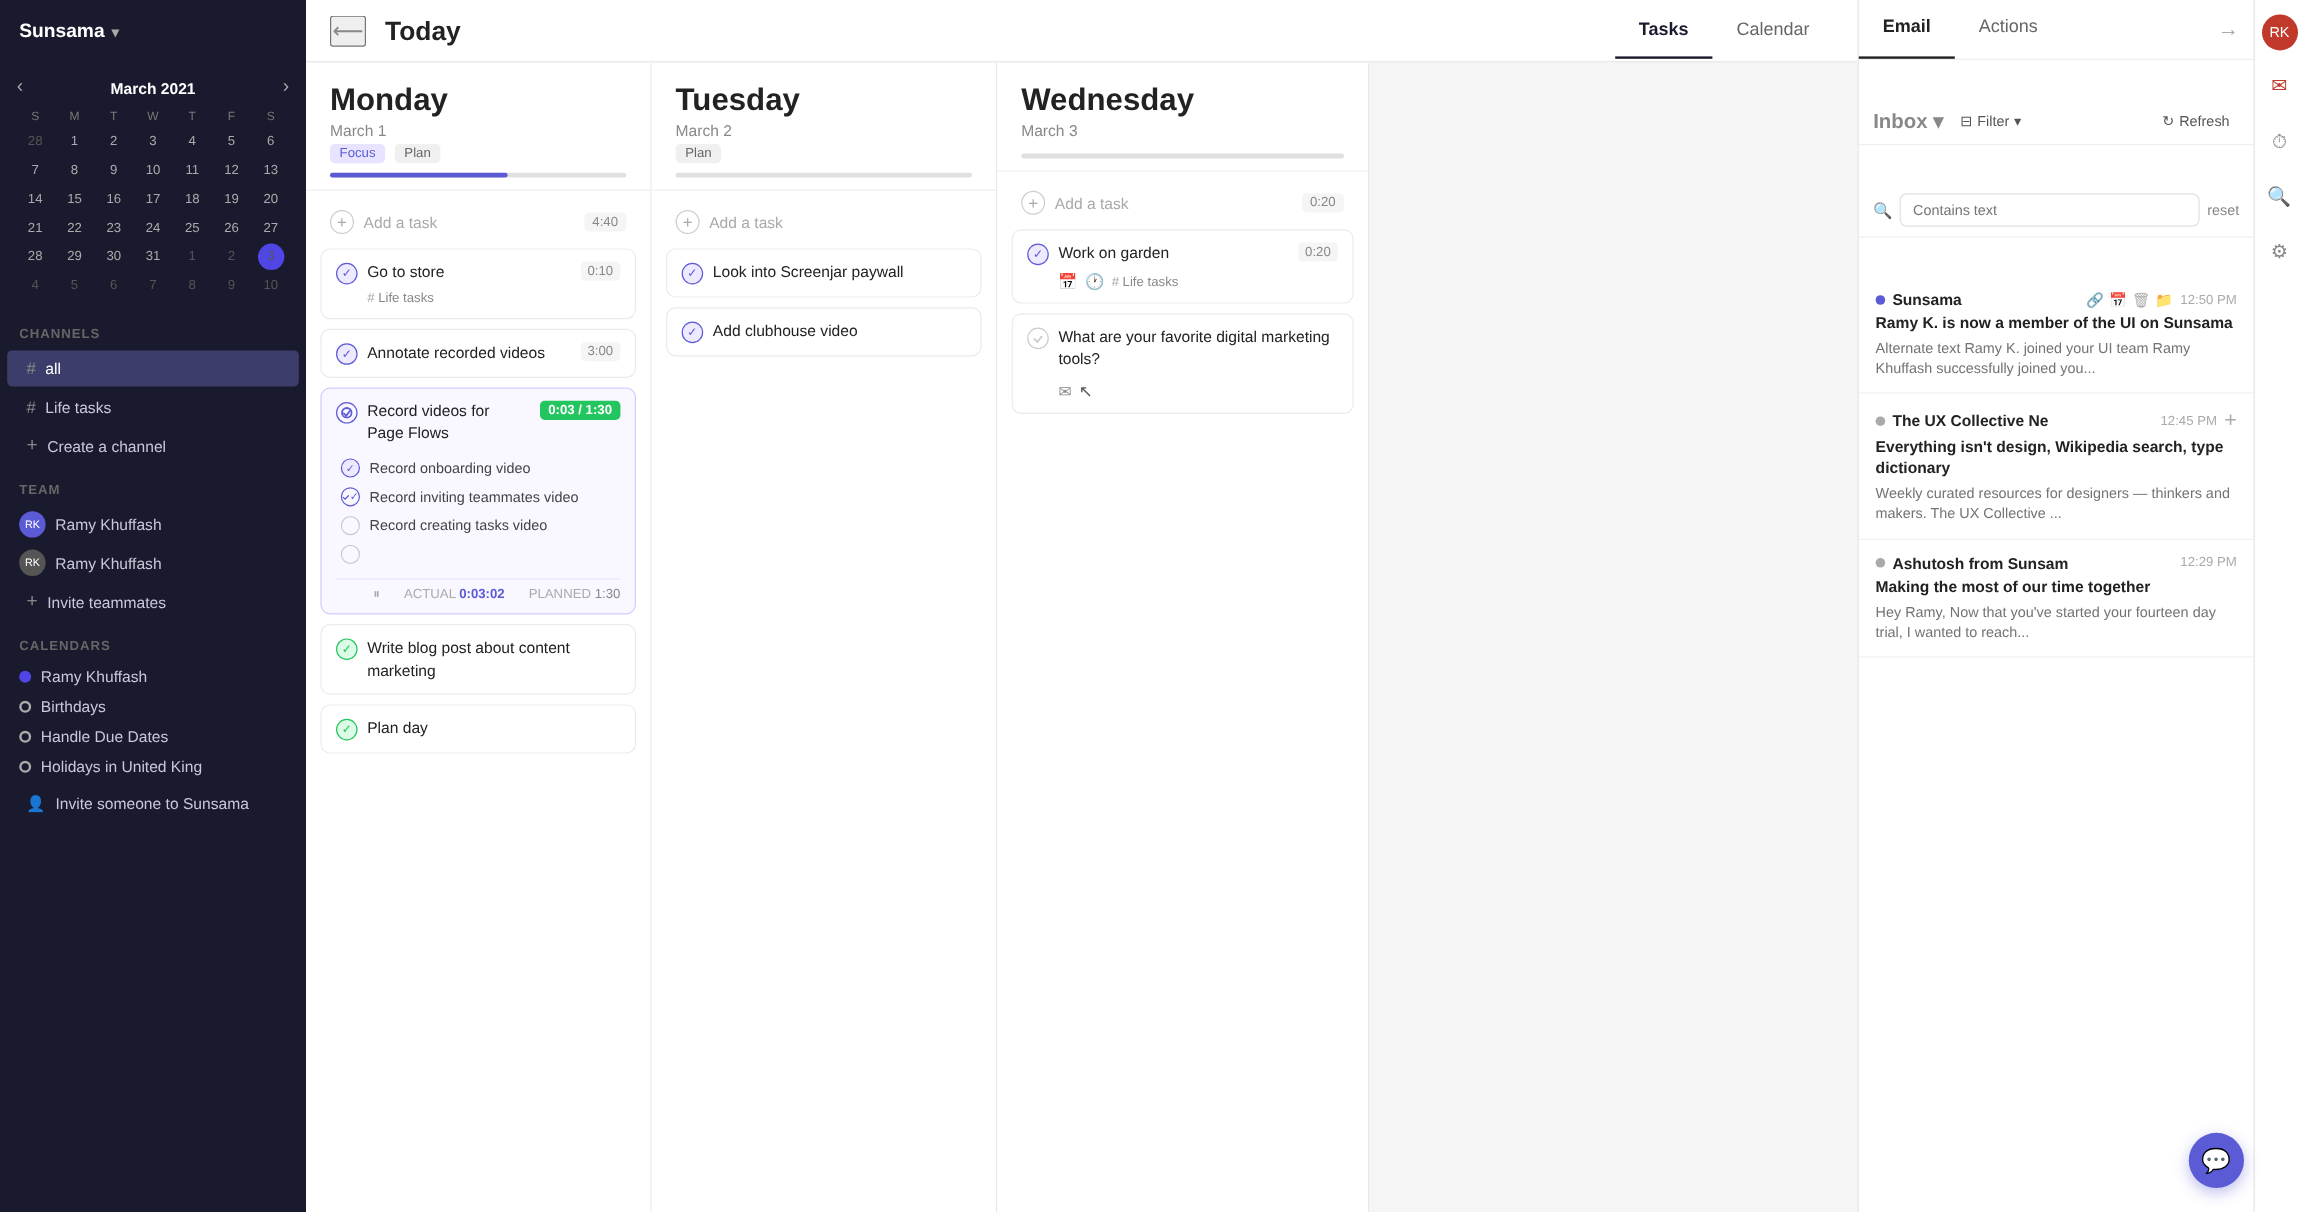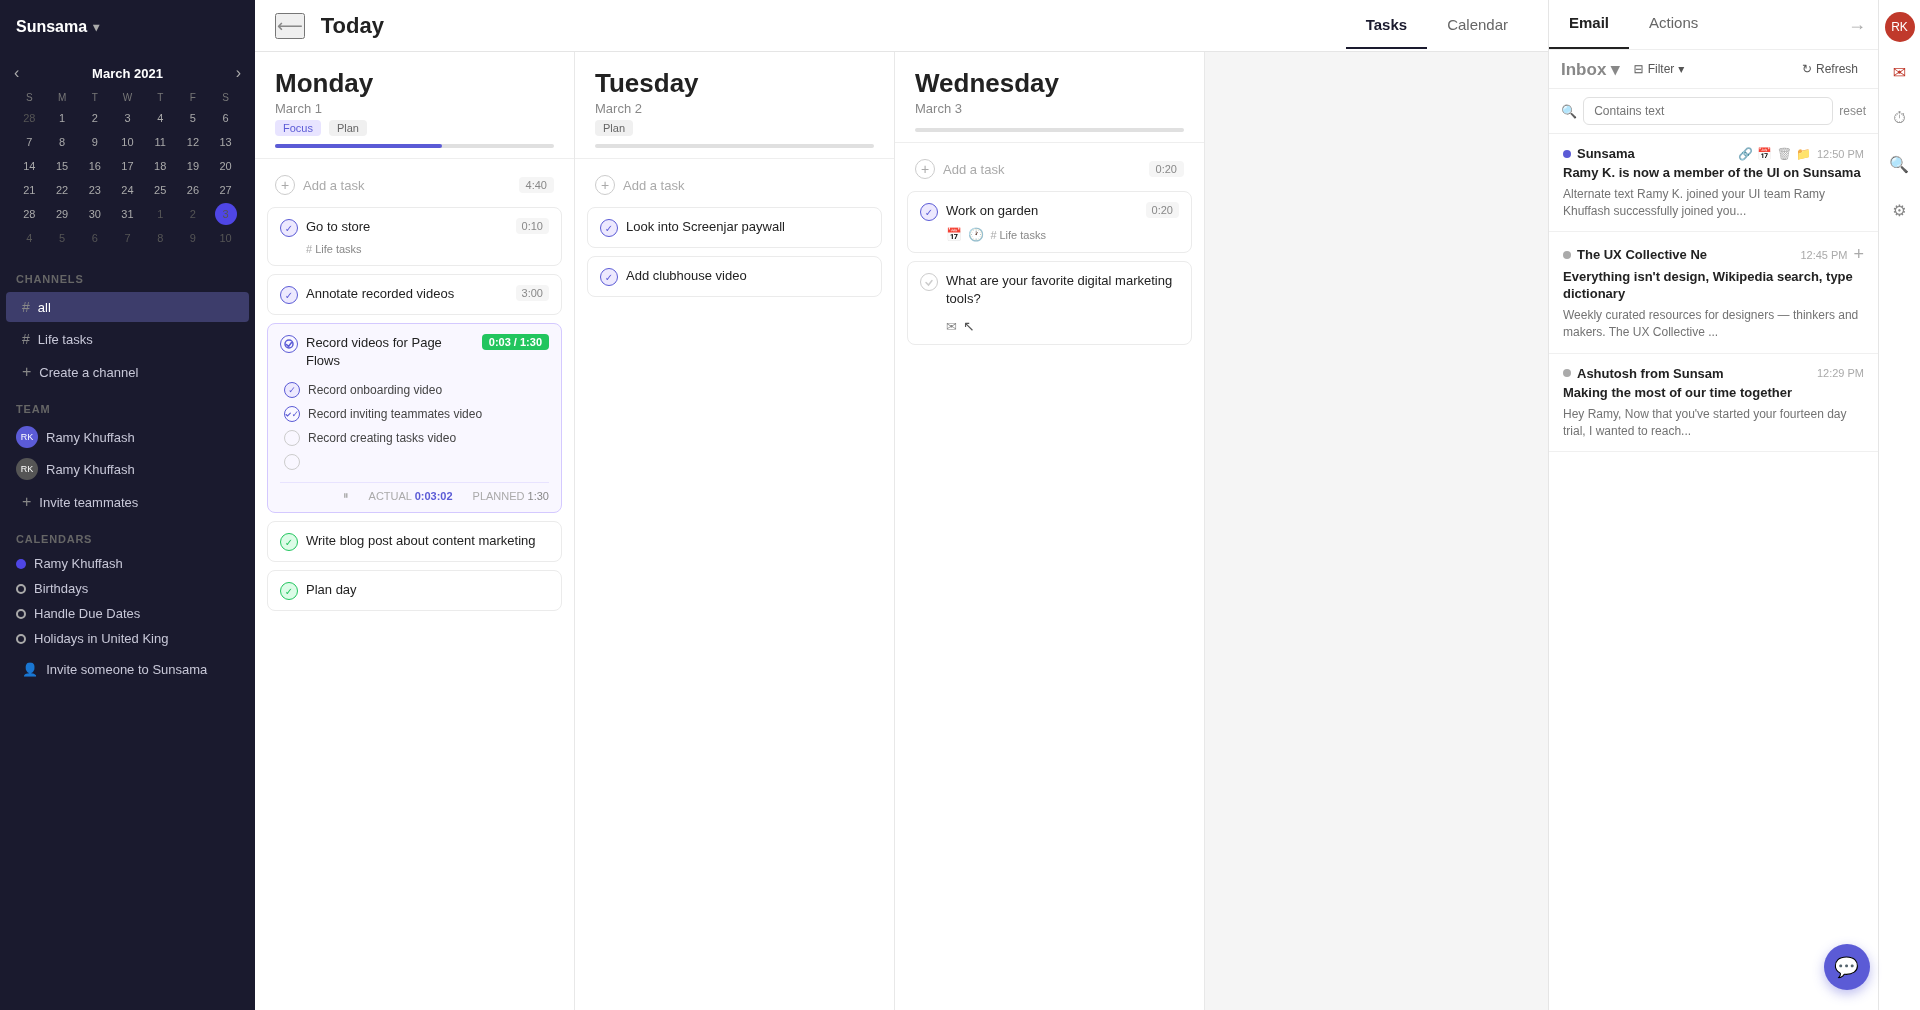--- a/index.html
+++ b/index.html
@@ -33,21 +33,21 @@
     #main { flex: 1; display: flex; flex-direction: column; overflow: hidden; }
     #topbar { display: flex; align-items: center; padding: 0 20px; height: 52px; background: #fff; border-bottom: 1px solid #e5e5e5; gap: 16px; }
     #topbar .collapse-btn { color: #888; cursor: pointer; font-size: 18px; }
     #topbar .today-label { font-size: 22px; font-weight: 700; color: #222; margin-right: auto; }
     #topbar nav { display: flex; gap: 0; }
     #topbar nav .nav-item { padding: 14px 20px; cursor: pointer; color: #666; font-size: 15px; border-bottom: 2px solid transparent; }
     #topbar nav .nav-item.active { color: #1a1a2e; border-bottom: 2px solid #1a1a2e; font-weight: 600; }
 
     
     #columns { display: flex; flex: 1; overflow-x: auto; }
-    .day-column { width: 320px; flex-shrink: 0; border-right: 1px solid #e8e8e8; background: #fff; display: flex; flex-direction: column; }
+    .day-column { width: 288px; flex-shrink: 0; border-right: 1px solid #e8e8e8; background: #fff; display: flex; flex-direction: column; }
     .day-header { padding: 16px 20px 10px; border-bottom: 1px solid #eee; }
     .day-name { font-size: 26px; font-weight: 700; color: #222; }
     .day-date { font-size: 13px; color: #888; margin-top: 2px; }
     .day-actions { display: flex; gap: 8px; margin-top: 4px; }
     .day-badge { font-size: 11px; color: #666; background: #f0f0f0; border-radius: 4px; padding: 2px 8px; cursor: pointer; }
     .day-badge.active { background: #e8e4ff; color: #5b5bd6; }
     .progress-bar { height: 4px; background: #e0e0e0; border-radius: 2px; margin: 8px 0 0; }
     .progress-fill { height: 100%; background: #5b5bd6; border-radius: 2px; }
     .day-body { flex: 1; overflow-y: auto; padding: 8px 12px; }
     .add-task-row { display: flex; align-items: center; gap: 8px; padding: 8px 8px; color: #aaa; cursor: pointer; font-size: 13px; margin-bottom: 4px; }
@@ -78,21 +78,21 @@
     .subtask-check.empty { border: 1.5px solid #ccc; }
     .subtask-foot { display: flex; align-items: center; justify-content: flex-end; margin-top: 8px; padding-top: 6px; border-top: 1px solid #e8e3ff; font-size: 11px; color: #888; gap: 20px; }
     .foot-label { color: #aaa; }
     .foot-val { color: #5b5bd6; font-weight: 600; }
     .foot-val-gray { color: #888; }
     .pause-icon { color: #aaa; cursor: pointer; }
     .cal-icon { font-size: 13px; }
     .clock-icon { font-size: 13px; }
 
     
-    #email-panel { width: 330px; flex-shrink: 0; background: #fff; border-left: 1px solid #e5e5e5; display: flex; flex-direction: column; }
+    #email-panel { width: 330px; flex-shrink: 0; background: #fff; border-left: 1px solid #e5e5e5; display: flex; flex-direction: column; gap: 32px; }
     #email-topbar { display: flex; border-bottom: 1px solid #eee; }
     #email-topbar .etab { padding: 14px 20px; font-size: 15px; font-weight: 500; color: #666; cursor: pointer; border-bottom: 2px solid transparent; }
     #email-topbar .etab.active { color: #222; border-bottom: 2px solid #222; font-weight: 600; }
     #email-topbar .spacer { flex: 1; }
     #email-topbar .exit-btn { padding: 14px 12px; color: #aaa; cursor: pointer; font-size: 18px; }
     .email-toolbar { display: flex; align-items: center; padding: 8px 12px; gap: 6px; border-bottom: 1px solid #eee; }
     .filter-btn { display: flex; align-items: center; gap: 4px; font-size: 12px; color: #555; background: none; border: none; cursor: pointer; padding: 4px 8px; border-radius: 4px; }
     .refresh-btn { display: flex; align-items: center; gap: 4px; font-size: 12px; color: #555; background: none; border: none; cursor: pointer; padding: 4px 8px; border-radius: 4px; margin-left: auto; }
     .search-bar { display: flex; align-items: center; gap: 6px; padding: 8px 12px; border-bottom: 1px solid #eee; }
     .search-bar input { flex: 1; border: 1px solid #e0e0e0; border-radius: 6px; padding: 6px 10px; font-size: 12px; color: #888; outline: none; }

